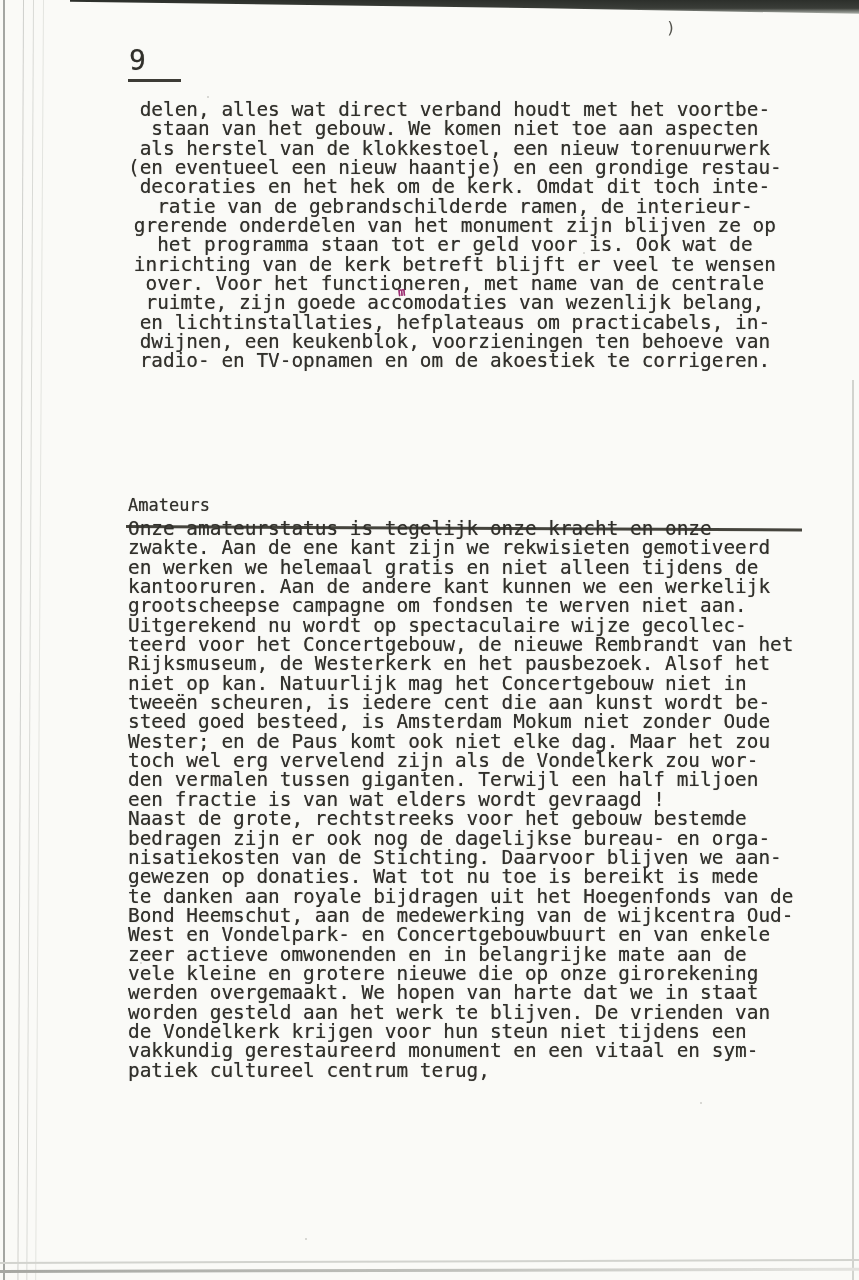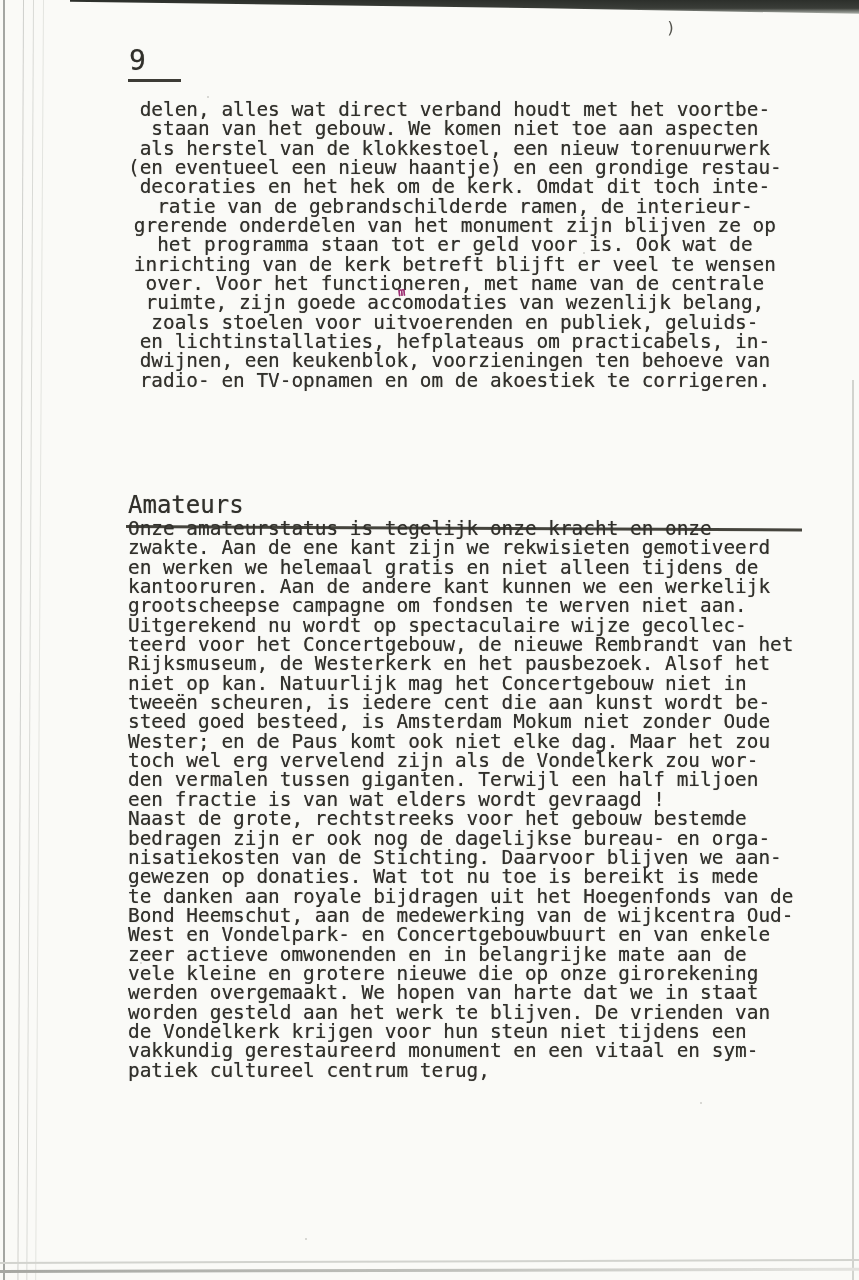--- a/index.html
+++ b/index.html
@@ -22,21 +22,21 @@
     white-space:pre;
     font-size:19.4px;
     line-height:19.35px;
     letter-spacing:0;
     text-shadow:0 0 0.7px rgba(47,46,42,0.65);
   }
   .para1{top:100px;text-align:center;}
   .para2{top:519px;}
   .heading{
     position:absolute;left:128px;top:495px;
-    font-size:24px;line-height:20px;white-space:pre;
+    font-size:17px;line-height:20px;white-space:pre;
     text-shadow:0 0 0.7px rgba(47,46,42,0.65);
   }
   .heading-rule{
     position:absolute;left:126px;top:525px;width:676px;height:2.5px;
     background:#45443d;transform:rotate(0.3deg);transform-origin:left center;
   }
   .pagenum{
     position:absolute;left:129px;top:46px;
     font-size:28px;line-height:30px;
     text-shadow:0 0 0.7px rgba(47,46,42,0.6);
@@ -107,21 +107,20 @@
       <div class="tline">staan van het gebouw. We komen niet toe aan aspecten</div>
       <div class="tline">als herstel van de klokkestoel, een nieuw torenuurwerk</div>
       <div class="tline">(en eventueel een nieuw haantje) en een grondige restau-</div>
       <div class="tline">decoraties en het hek om de kerk. Omdat dit toch inte-</div>
       <div class="tline">ratie van de gebrandschilderde ramen, de interieur-</div>
       <div class="tline">grerende onderdelen van het monument zijn blijven ze op</div>
       <div class="tline">het programma staan tot er geld voor is. Ook wat de</div>
       <div class="tline">inrichting van de kerk betreft blijft er veel te wensen</div>
       <div class="tline">over. Voor het functioneren, met name van de centrale</div>
       <div class="tline">ruimte, zijn goede accomodaties van wezenlijk belang,</div>
-      <div class="tline">zoals stoelen voor uitvoerenden en publiek, geluids-</div>
       <div class="tline">en lichtinstallaties, hefplateaus om practicabels, in-</div>
       <div class="tline">dwijnen, een keukenblok, voorzieningen ten behoeve van</div>
       <div class="tline">radio- en TV-opnamen en om de akoestiek te corrigeren.</div>
     </div>
 
   <div class="correction">m</div>
 
   <div class="heading">Amateurs</div>
   <div class="heading-rule"></div>
 

